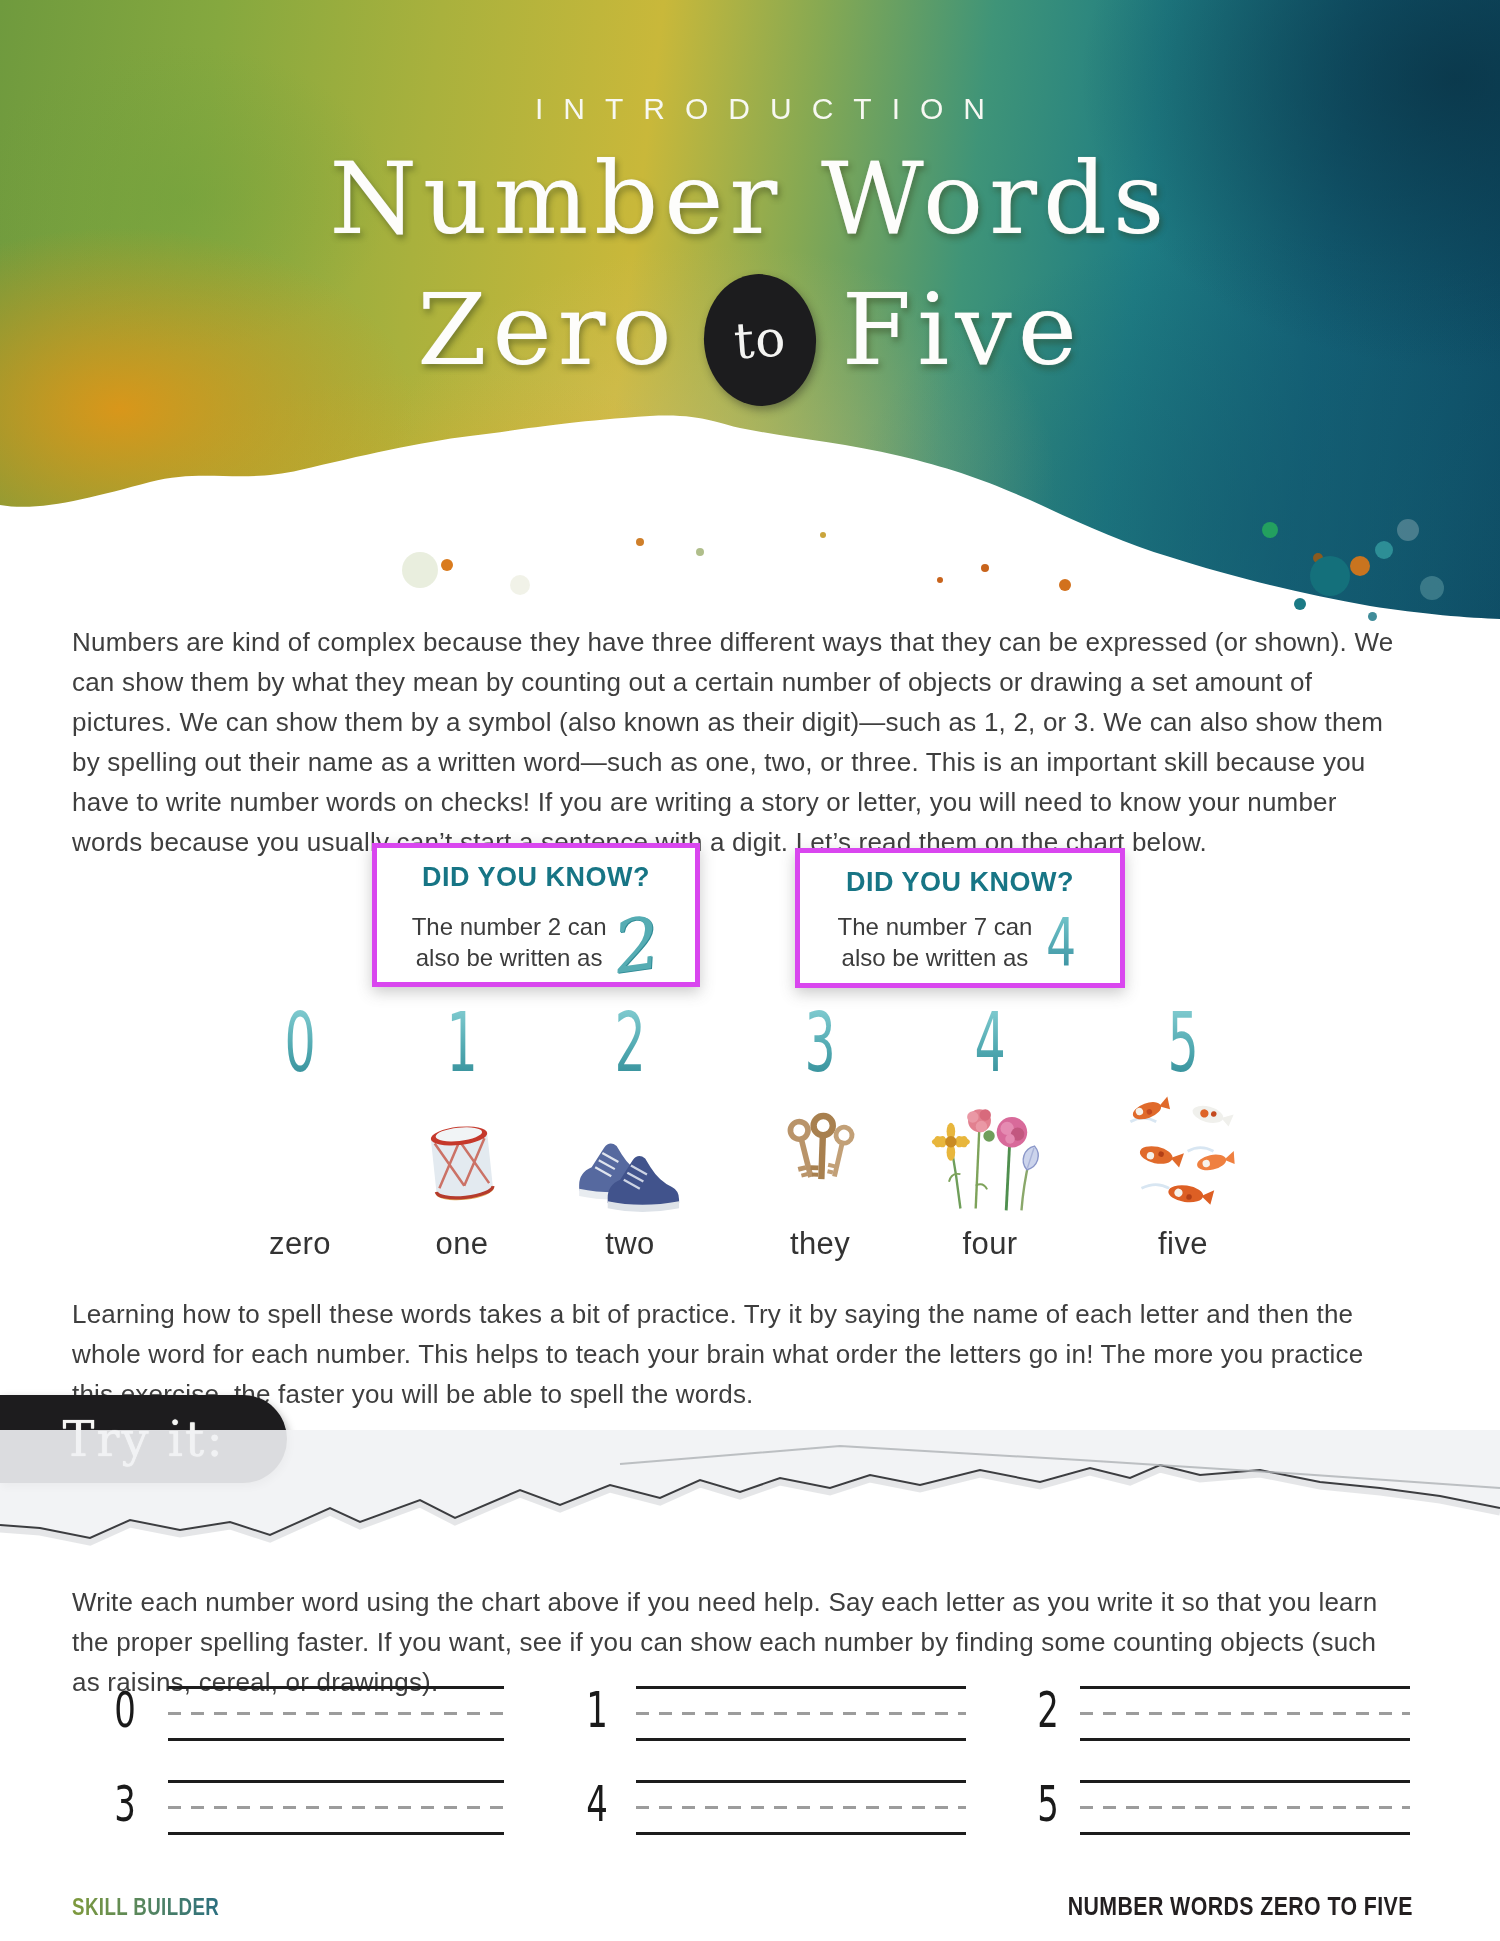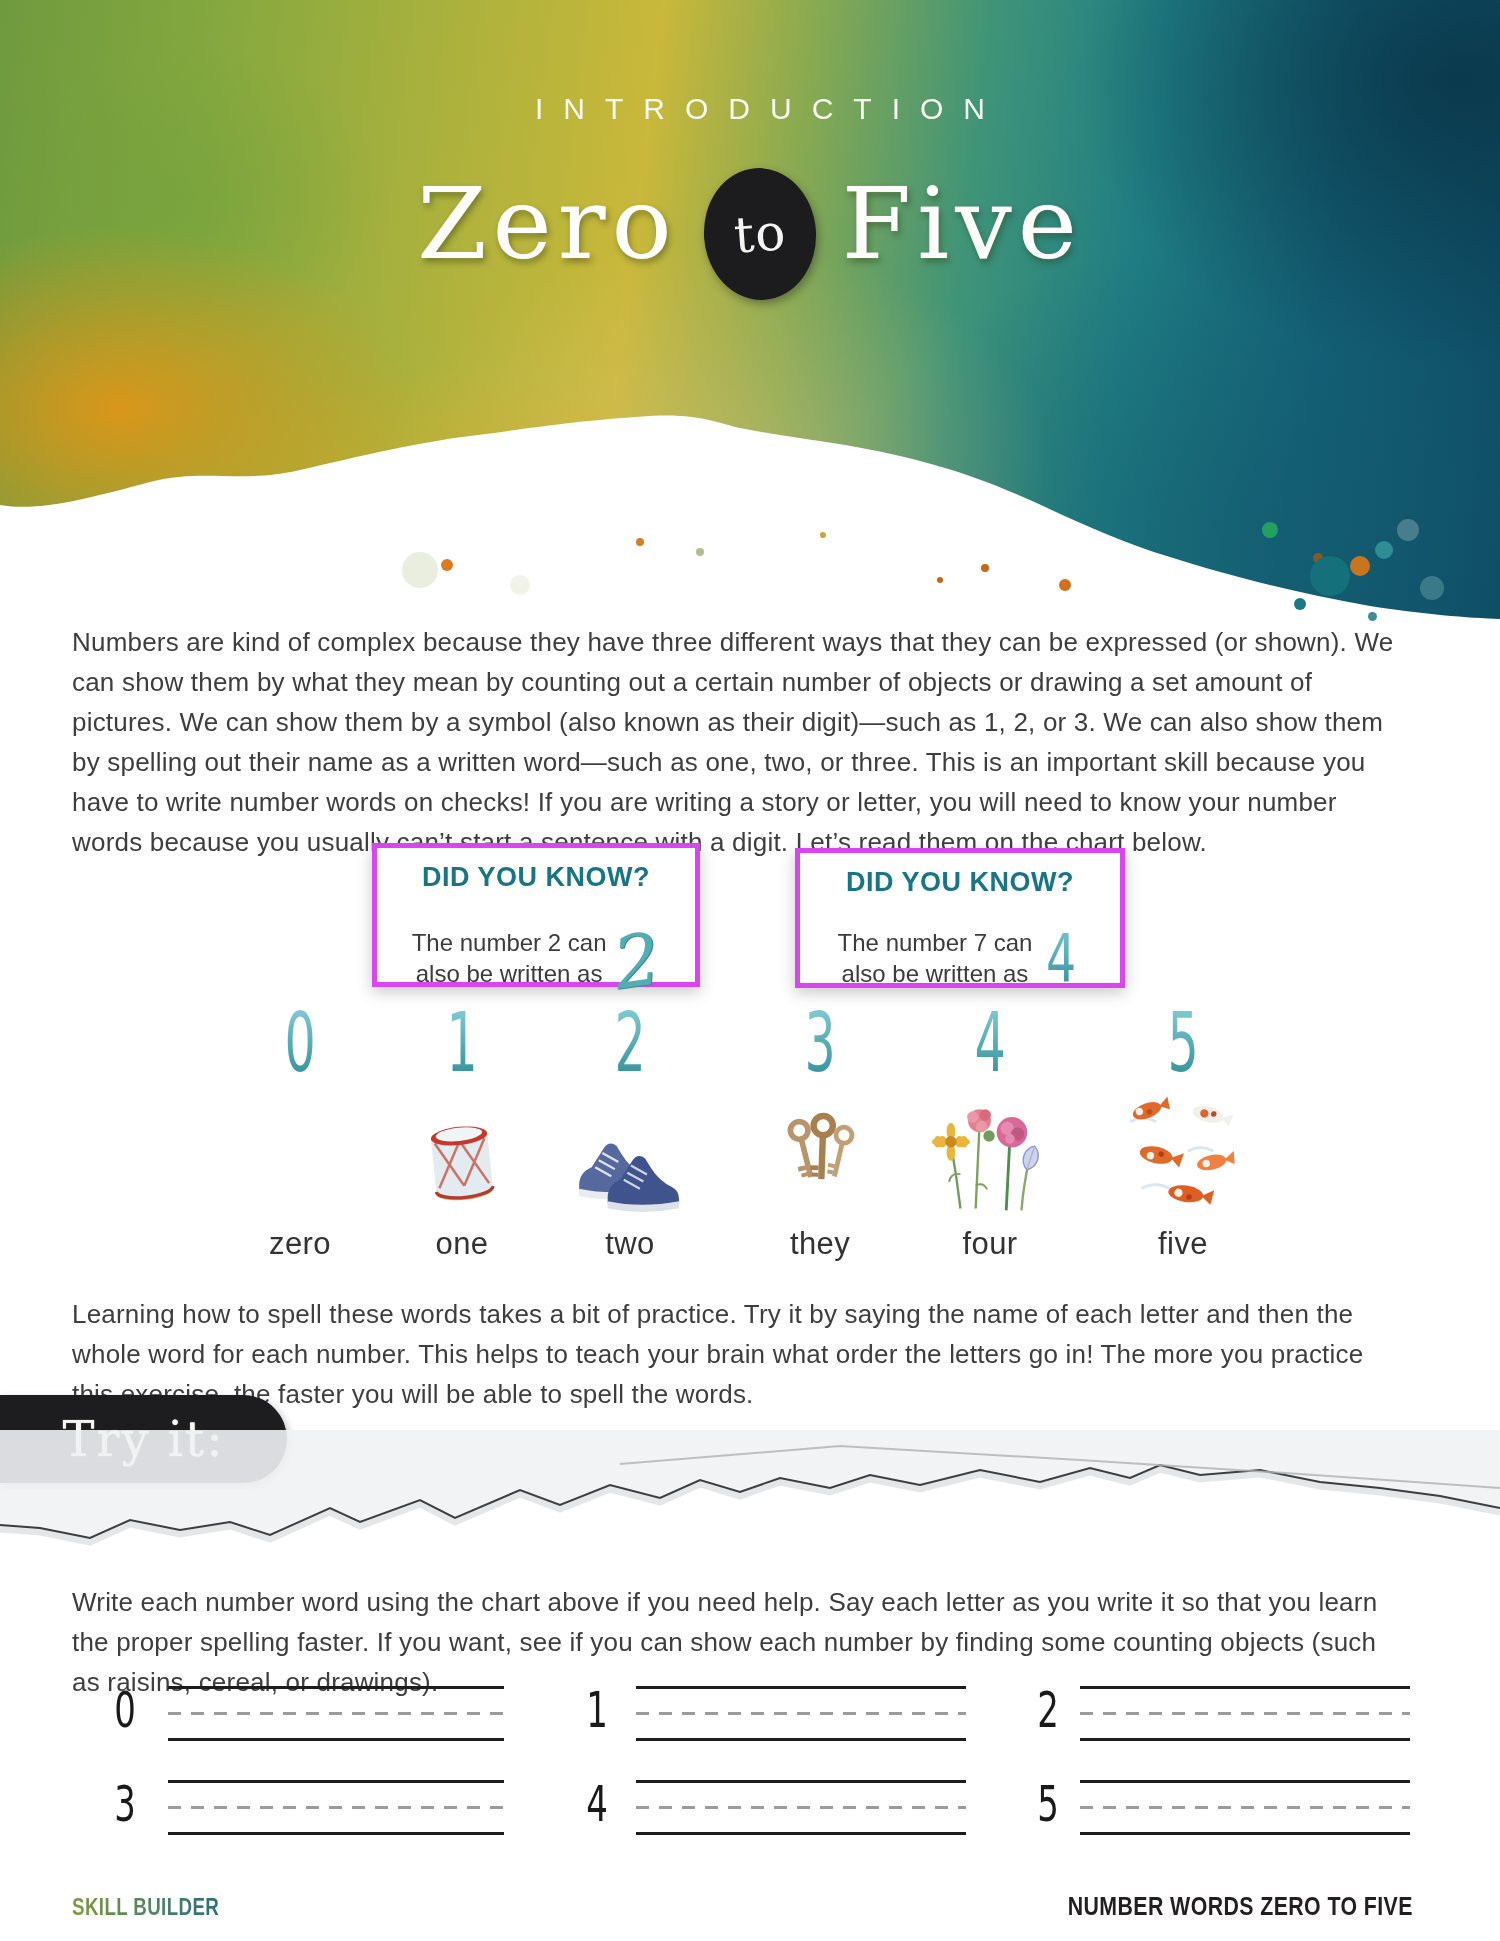--- a/index.html
+++ b/index.html
@@ -40,21 +40,21 @@
   .p3{top:1556px;}
   .teal-dot{position:absolute;left:1368px;top:612px;width:9px;height:9px;border-radius:50%;
     background:#2b7f8e;opacity:.9;}
 
   
   .dyk{position:absolute;background:#fff;border:5px solid #d946ef;
     box-shadow:0 5px 14px rgba(80,80,80,.30);text-align:center;}
   .dyk1{left:372px;top:843px;width:318px;height:134px;}
   .dyk2{left:795px;top:848px;width:320px;height:130px;}
   .dyk-heading{margin-top:14px;font-size:27px;font-weight:bold;color:#177585;letter-spacing:.5px;}
-  .dyk-body{display:flex;justify-content:center;align-items:center;gap:8px;margin-top:20px;}
+  .dyk-body{display:flex;justify-content:center;align-items:center;gap:8px;margin-top:4px;}
   .dyk-lines{font-size:24px;line-height:31px;color:#3c3c3c;}
   .dyk-num-script{font-family:"DejaVu Serif",serif;font-style:italic;font-size:72px;
     color:#55acb3;transform:rotate(-8deg);margin-top:6px;text-shadow:1px 1px 0 #2f8a95;}
   .dyk-num-plain{font-family:"DejaVu Sans",sans-serif;font-size:66px;
     background:linear-gradient(180deg,#7ccdd1,#31899a);-webkit-background-clip:text;
     background-clip:text;color:transparent;transform:scaleX(.72);margin-top:2px;}
 
   
   .chart-cell{position:absolute;top:1000px;width:170px;text-align:center;}
   .chart-digit{display:inline-block;font-family:"DejaVu Sans",sans-serif;font-size:82px;
@@ -115,20 +115,21 @@
       <circle cx="1432" cy="208" r="12" fill="#5b98a0" opacity=".55"></circle>
       <circle cx="1330" cy="196" r="20" fill="#14707b"></circle>
       <circle cx="1384" cy="170" r="9" fill="#2d8e96"></circle>
       <circle cx="1300" cy="224" r="6" fill="#1b7a85"></circle>
     </g>
   </svg>
 
   <div class="eyebrow">INTRODUCTION</div>
 
   <div class="title">
+    <div class="title-line1">Number Words</div>
     <div class="title-line2">
       <span>Zero</span>
       <span class="to-circle">
         <span>to</span>
       </span>
       <span>Five</span>
     </div>
   </div>
 
   <p class="para p1">Numbers are kind of complex because they have three different ways that they can be expressed (or shown). We can show them by what they mean by counting out a certain number of objects or drawing a set amount of pictures. We can show them by a symbol (also known as their digit)—such as 1, 2, or 3. We can also show them by spelling out their name as a written word—such as one, two, or three. This is an important skill because you have to write number words on checks! If you are writing a story or letter, you will need to know your number words because you usually can’t start a sentence with a digit. Let’s read them on the chart below.</p>

